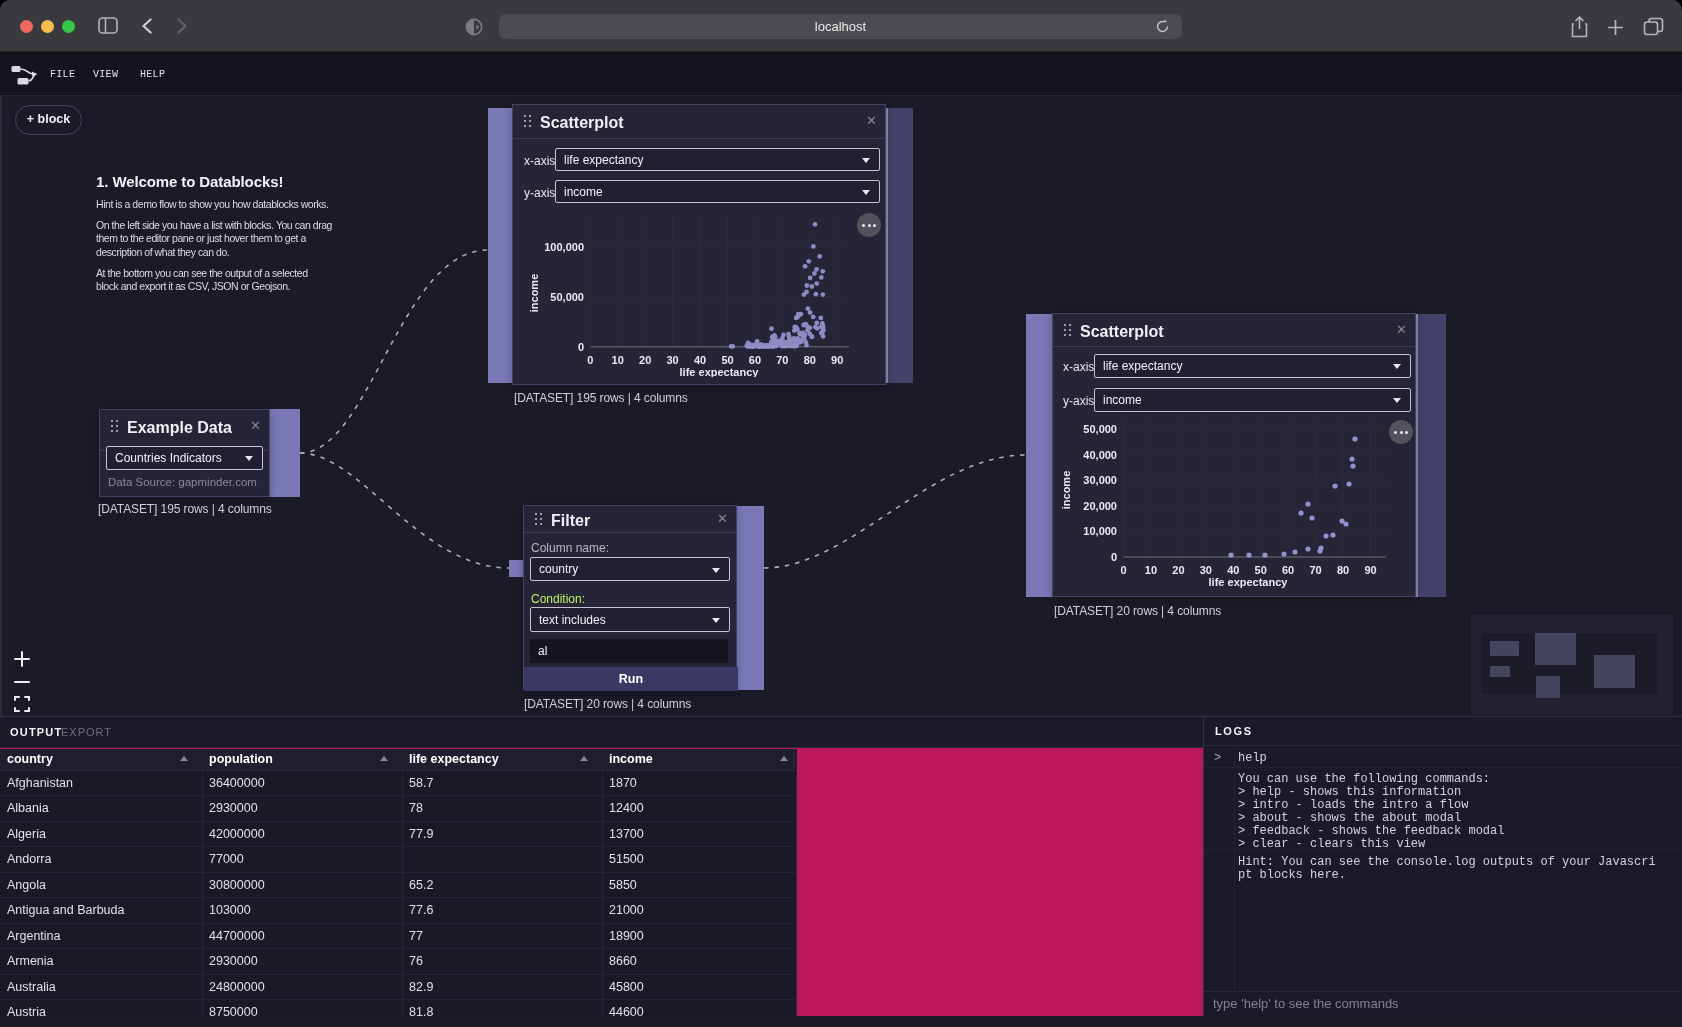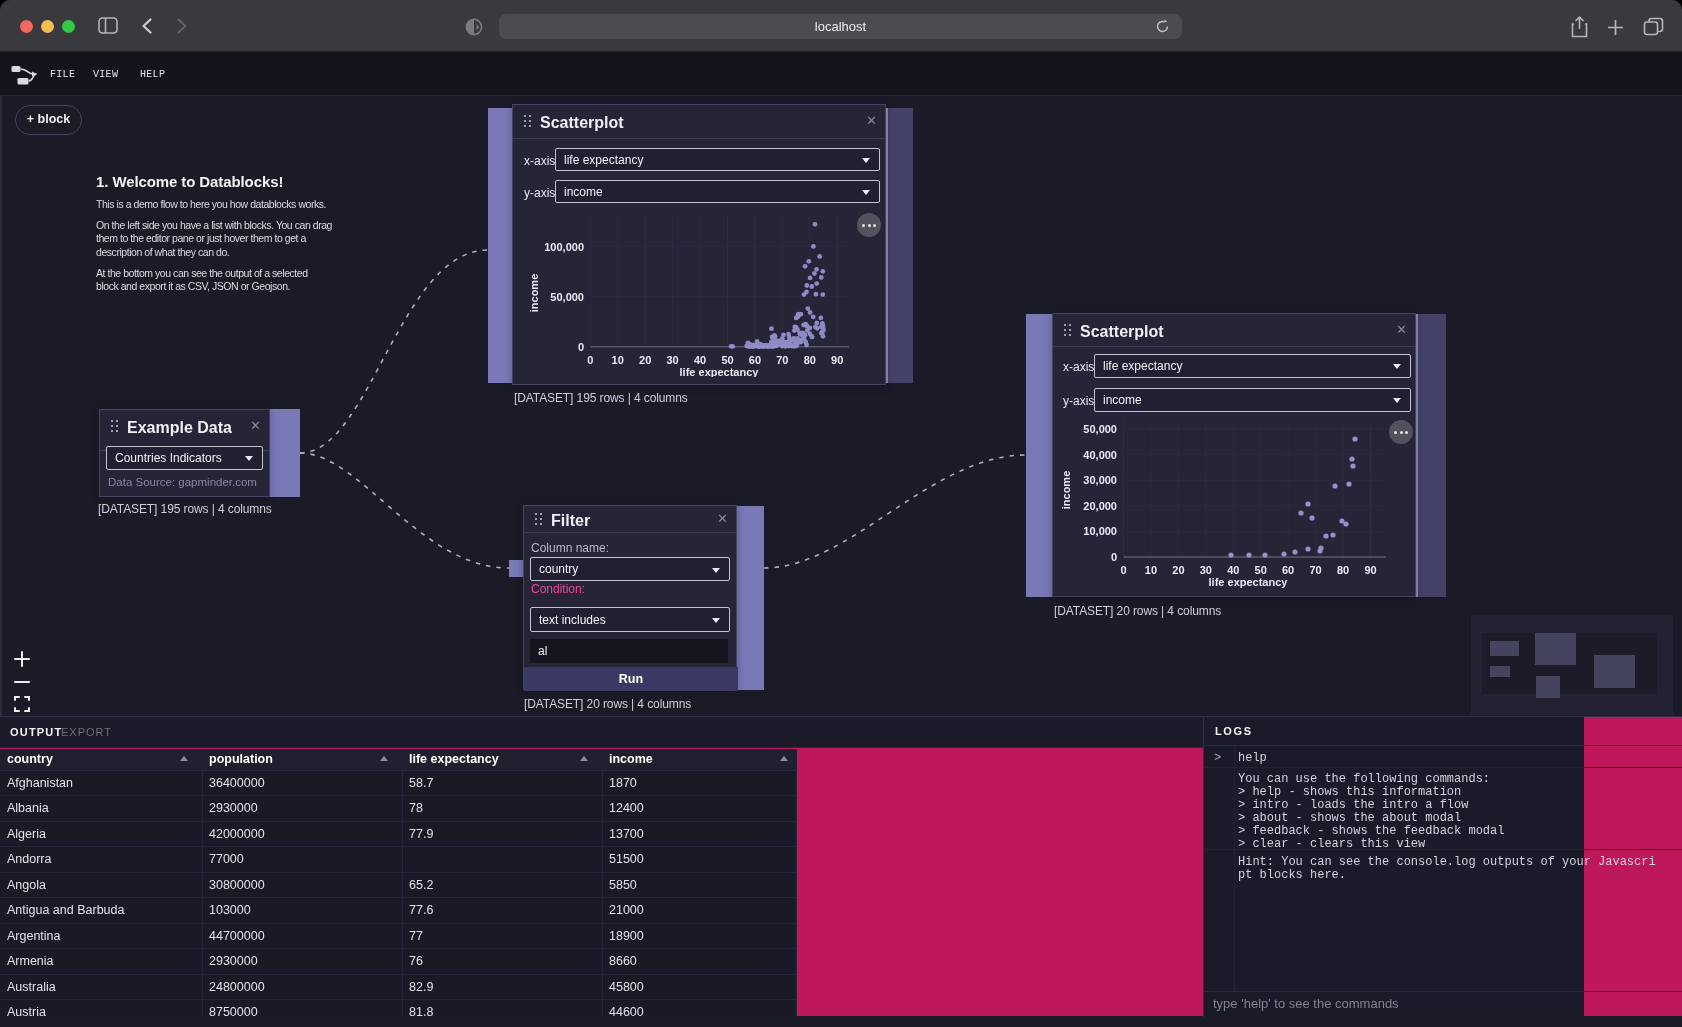--- a/index.html
+++ b/index.html
@@ -30,21 +30,21 @@
 .grip i{position:absolute;width:2.2px;height:2.2px;background:#c9c8d6;border-radius:50%}
 .strip{position:absolute;background:#7a78b7}.stripd{position:absolute;background:#45426a;border-left:2px solid #8e8db4}
 .sel{position:absolute;border:1px solid #c3c3d2;border-radius:2px;background:#211f31;color:#f2f2f6;font-size:12px;line-height:22px;padding-left:8px}
 .sel .car{position:absolute;right:9px;top:9px;width:0;height:0;border-left:4.5px solid transparent;border-right:4.5px solid transparent;border-top:5px solid #e8e8f0}
 .lab{position:absolute;font-size:12px;color:#e8e7f0}
 .dslab{position:absolute;font-size:12px;font-weight:500;letter-spacing:-0.1px;color:#cfced9}
 .dots3{position:absolute;width:24px;height:24px;border-radius:50%;background:#53525c}.dots3 b{position:absolute;top:10.5px;width:3px;height:3px;border-radius:50%;background:#e8e8ee}
 
 #bottom{position:absolute;left:0;top:716px;width:1682px;height:300px;background:#be185d;border-top:1.5px solid #32314a}
 #outbar{position:absolute;left:0;top:0;width:1203px;height:31px;background:#1b1a28;border-bottom:1px solid #2a2940}
-#logs{position:absolute;left:1203px;top:0;width:381px;height:300px;background:#1b1a28;border-left:1.5px solid #32314a}
+#logs{position:absolute;left:1203px;top:0;width:479px;height:300px;background:#1b1a28;border-left:1.5px solid #32314a}
 .mono{position:absolute;font-family:"Liberation Mono",monospace;font-size:12px;line-height:12.9px;color:#d4d3e0}
 .trow{position:absolute;left:0;width:797px;height:25.5px;border-bottom:1px solid #242337;line-height:25px}
 .trow span{position:absolute;top:0}
 .vline{position:absolute;top:0;width:1px;height:268px;background:#262539}
 .sortup{position:absolute;top:8px;width:0;height:0;border-left:4px solid transparent;border-right:4px solid transparent;border-bottom:5px solid #8b8a98}
 </style>
 </head>
 <body>
 <div id="win">
   <div id="chrome">
@@ -102,21 +102,21 @@
       <svg id="conn" viewBox="0 0 1682 631">
       <g fill="none" stroke="#aeadbc" stroke-width="1.6" stroke-dasharray="4.5 6">
         <path d="M300,357 C370,357 400,154 488,154"></path>
         <path d="M300,357 C360,357 420,472 509,472"></path>
         <path d="M764,472 C850,472 930,359 1026,359"></path>
       </g>
     </svg>
     <div id="plusblock">+ block</div>
     <div id="welcome">
       <h1>1. Welcome to Datablocks!</h1>
-      <p>This is a demo flow to here you how datablocks works.</p>
+      <p>Hint is a demo flow to show you how datablocks works.</p>
       <p>On the left side you have a list with blocks. You can drag<br>them to the editor pane or just hover them to get a<br>description of what they can do.</p>
       <p>At the bottom you can see the output of a selected<br>block and export it as CSV, JSON or Geojson.</p>
     </div>
 
     <div class="strip" style="left:270px;top:313px;width:30px;height:88px"></div>
     <div class="block" style="left:99px;top:313px;width:171px;height:88px">
       <div class="bhead" style="height:41px">
         <span class="grip">
             <i style="left:0;top:0"></i>
             <i style="left:5px;top:0"></i>
@@ -403,21 +403,21 @@
             <i style="left:0;top:5px"></i>
             <i style="left:5px;top:5px"></i>
             <i style="left:0;top:10px"></i>
             <i style="left:5px;top:10px"></i>
           </span>
         <span class="ttl" style="top:6px">Filter</span>
           <span class="x" style="top:5px">✕</span>
       </div>
       <div class="lab" style="left:7px;top:35px;color:#b9b8c8">Column name:</div>
       <div class="sel" style="left:6px;top:51px;width:200px;height:24px;line-height:23px">country<span class="car" style="top:10px"></span></div>
-      <div class="lab" style="left:7px;top:76px;color:#ec4899">Condition:</div>
+      <div class="lab" style="left:7px;top:86px;color:#bef264">Condition:</div>
       <div class="sel" style="left:6px;top:101px;width:200px;height:25px;line-height:24px">text includes<span class="car" style="top:10px"></span></div>
       <div style="position:absolute;left:6px;top:133px;width:198px;height:24px;background:#15141f;color:#f0f0f5;font-size:12px;line-height:24px;padding-left:8px">al</div>
       <div style="position:absolute;left:0;top:161px;width:214px;height:24px;background:#3a3963;color:#fff;font-size:12.5px;font-weight:bold;text-align:center;line-height:24px">Run</div>
     </div>
     <div class="dslab" style="left:524px;top:601px">[DATASET] 20 rows | 4 columns</div>
 
     <div class="strip" style="left:1026px;top:218px;width:26px;height:283px"></div>
     <div class="stripd" style="left:1416px;top:218px;width:30px;height:283px"></div>
     <div class="block" style="left:1052px;top:217px;width:364px;height:284px">
       <div class="bhead" style="height:33px">

